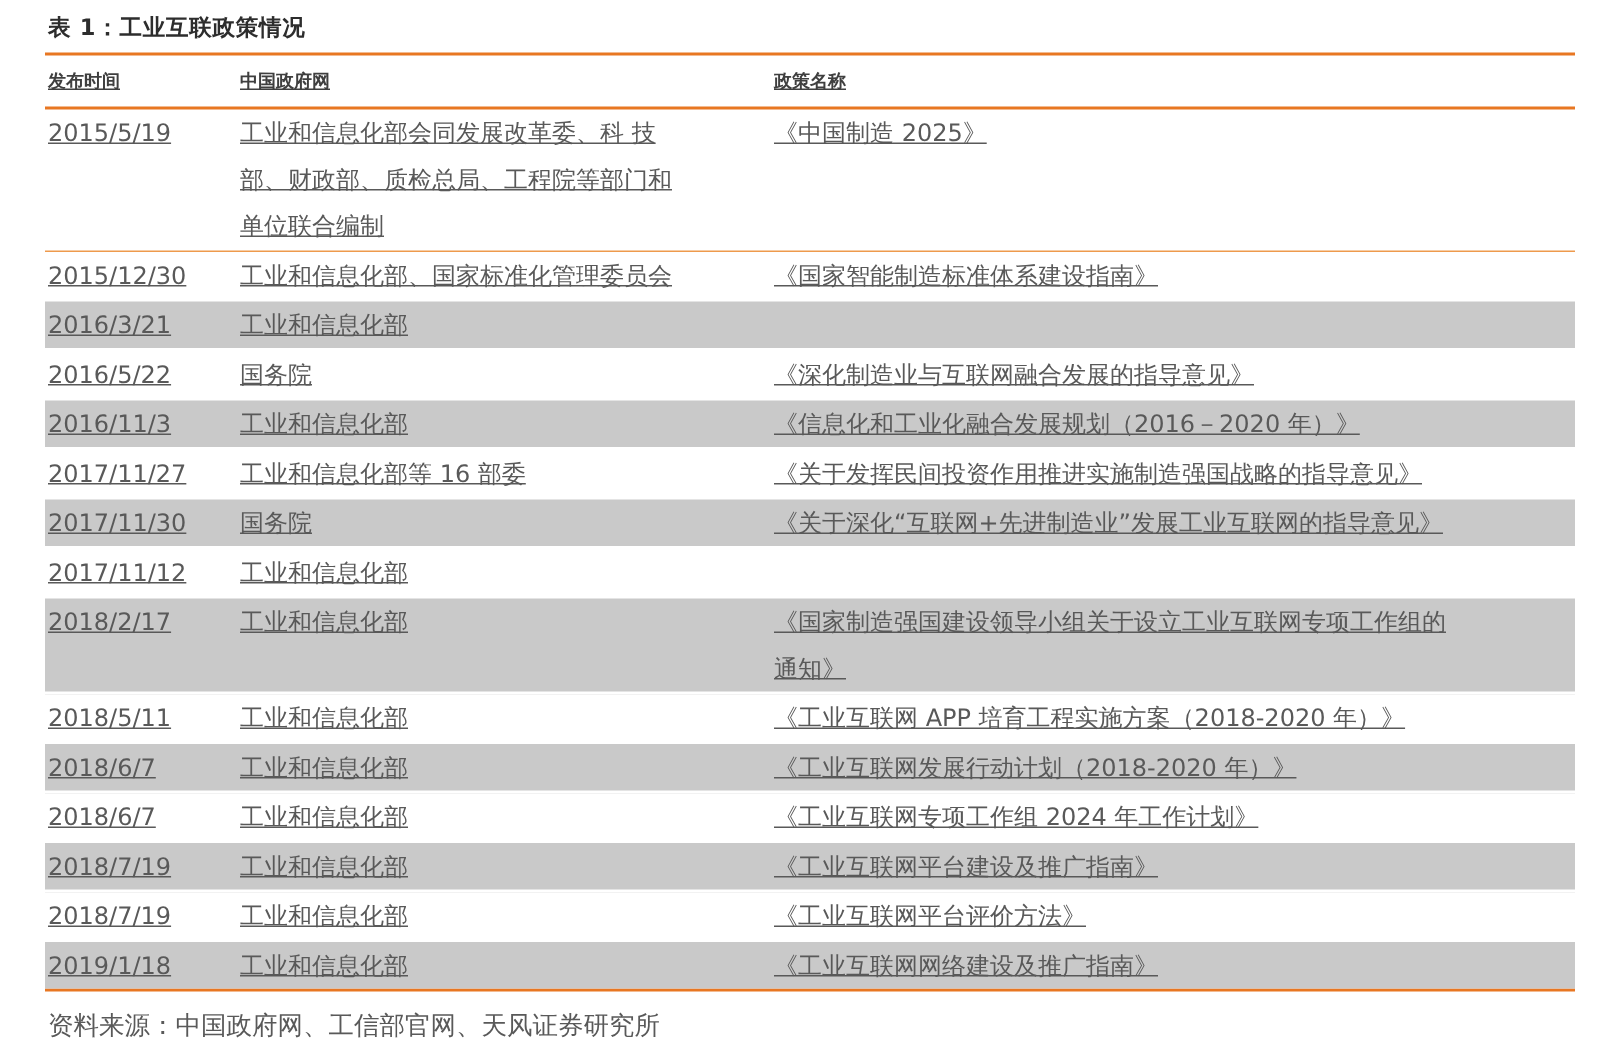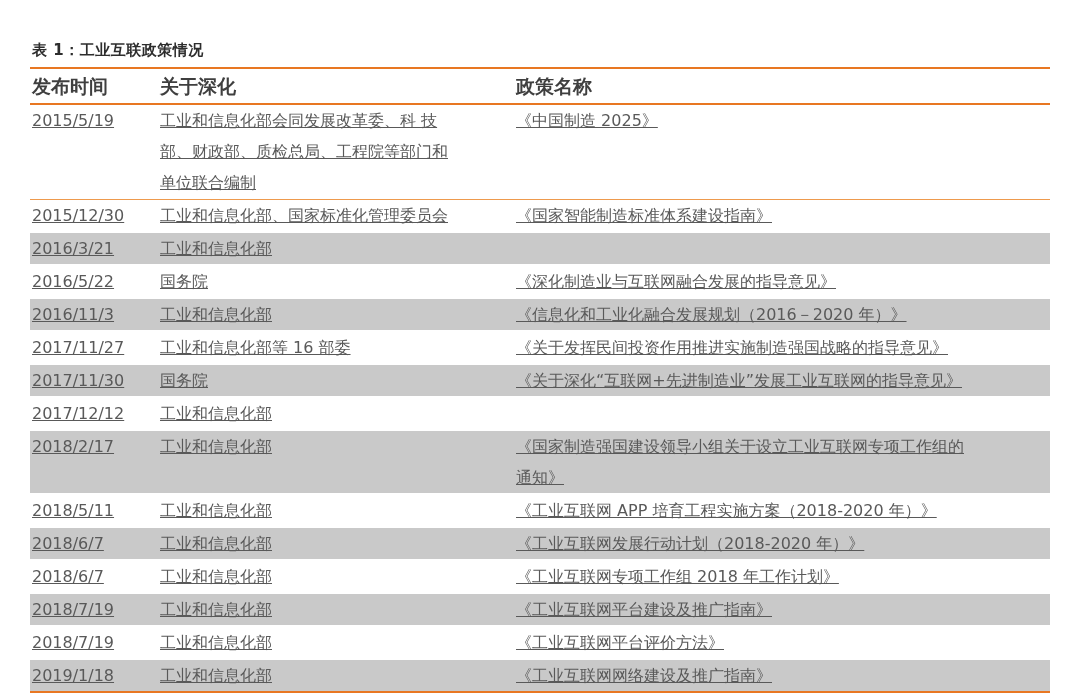--- a/index.html
+++ b/index.html
@@ -5,37 +5,38 @@
   :root{
     --accent:#E87722;
     --row-sep:#EE9A4D;
     --shade:#C9C9C9;
     --text:#595959;
     --head:#3F3F3F;
   }
   *{margin:0;padding:0;box-sizing:border-box;}
   html,body{width:1080px;height:696px;background:#ffffff;overflow:hidden;}
   body{font-family:"DejaVu Sans","Liberation Sans",sans-serif;color:var(--text);}
-  .page{width:1080px;height:548px;padding:0 30px;background:#fff;margin-top:32px;}
+  .page{width:1080px;height:548px;padding:0 30px;background:#fff;}
   .table-title{
     padding:9px 0 7px 2px;
     font-size:15px;
     font-weight:bold;
     color:#2d2d2d;
     letter-spacing:0.5px;
   }
   .policy-table{width:100%;border-bottom:2px solid var(--accent);}
   .thead{
     display:flex;
     border-top:2px solid var(--accent);
     border-bottom:2px solid var(--accent);
     font-weight:bold;
     color:var(--head);
-    font-size:19px;
+    font-size:12px;
     line-height:34px;
+    text-decoration:underline;
   }
   .row{
     display:flex;
     font-size:16px;
     line-height:31px;
     color:var(--text);
     border-bottom:2px solid #ffffff;
     text-decoration:underline;
   }
   .row:last-child{border-bottom:none;align-items:center;}
@@ -53,21 +54,21 @@
 </style>
 </head>
 <body>
 
 <div class="page">
   <div class="table-title">表 1：工业互联政策情况</div>
 
   <div class="policy-table">
     <div class="thead">
       <div class="col-date">发布时间</div>
-      <div class="col-unit">关于深化</div>
+      <div class="col-unit">中国政府网</div>
       <div class="col-policy">政策名称</div>
     </div>
     <div id="table-body">
         <div class="row first">
           <div class="col-date">2015/5/19</div>
           <div class="col-unit">工业和信息化部会同发展改革委、科 技
 部、财政部、质检总局、工程院等部门和
 单位联合编制</div>
           <div class="col-policy">《中国制造 2025》</div>
         </div>
@@ -94,21 +95,21 @@
           <div class="col-date">2017/11/27</div>
           <div class="col-unit">工业和信息化部等 16 部委</div>
           <div class="col-policy">《关于发挥民间投资作用推进实施制造强国战略的指导意见》</div>
         </div>
         <div class="row shaded">
           <div class="col-date">2017/11/30</div>
           <div class="col-unit">国务院</div>
           <div class="col-policy">《关于深化“互联网+先进制造业”发展工业互联网的指导意见》</div>
         </div>
         <div class="row">
-          <div class="col-date">2017/12/12</div>
+          <div class="col-date">2017/11/12</div>
           <div class="col-unit">工业和信息化部</div>
         </div>
         <div class="row shaded">
           <div class="col-date">2018/2/17</div>
           <div class="col-unit">工业和信息化部</div>
           <div class="col-policy">《国家制造强国建设领导小组关于设立工业互联网专项工作组的
 通知》</div>
         </div>
         <div class="row">
           <div class="col-date">2018/5/11</div>
@@ -116,21 +117,21 @@
           <div class="col-policy">《工业互联网 APP 培育工程实施方案（2018-2020 年）》</div>
         </div>
         <div class="row shaded">
           <div class="col-date">2018/6/7</div>
           <div class="col-unit">工业和信息化部</div>
           <div class="col-policy">《工业互联网发展行动计划（2018-2020 年）》</div>
         </div>
         <div class="row">
           <div class="col-date">2018/6/7</div>
           <div class="col-unit">工业和信息化部</div>
-          <div class="col-policy">《工业互联网专项工作组 2018 年工作计划》</div>
+          <div class="col-policy">《工业互联网专项工作组 2024 年工作计划》</div>
         </div>
         <div class="row shaded">
           <div class="col-date">2018/7/19</div>
           <div class="col-unit">工业和信息化部</div>
           <div class="col-policy">《工业互联网平台建设及推广指南》</div>
         </div>
         <div class="row">
           <div class="col-date">2018/7/19</div>
           <div class="col-unit">工业和信息化部</div>
           <div class="col-policy">《工业互联网平台评价方法》</div>

